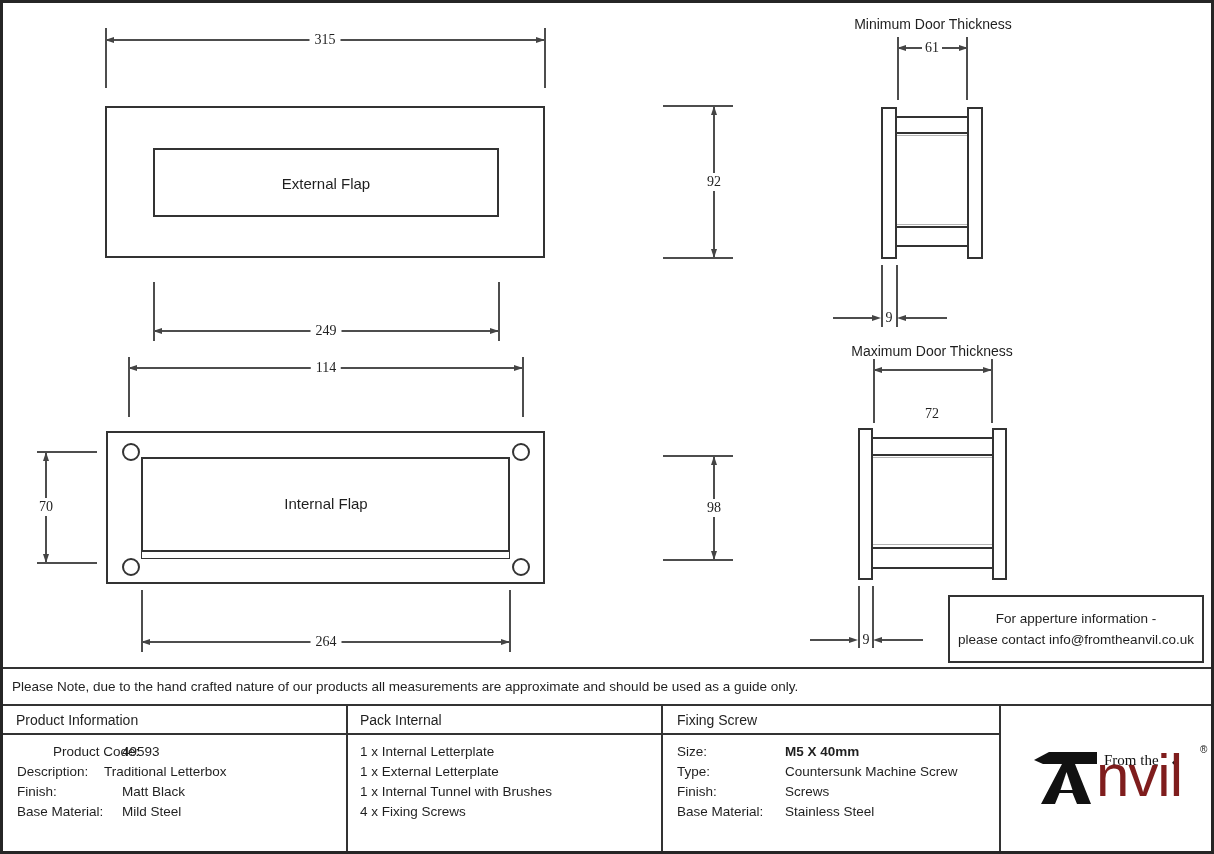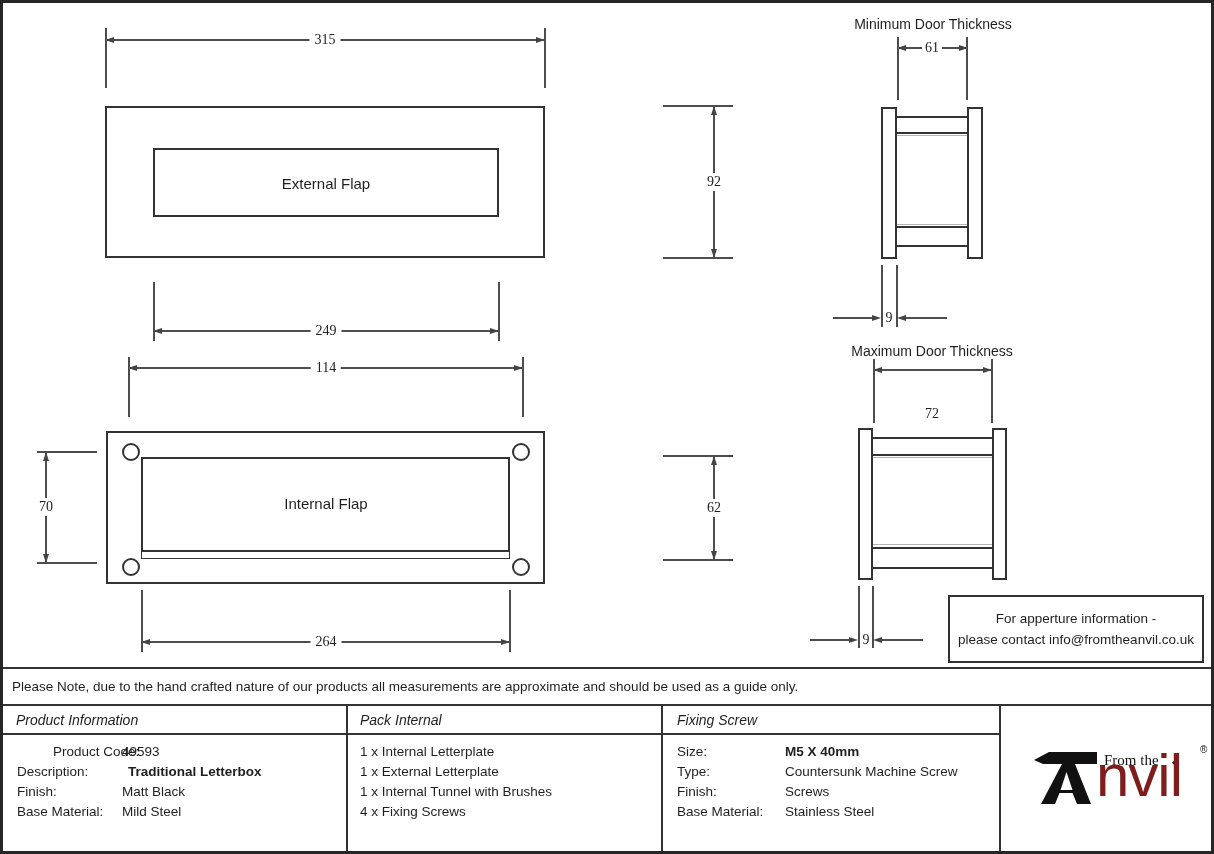--- a/index.html
+++ b/index.html
@@ -21,21 +21,21 @@
   .ar-r{border-top:3px solid transparent;border-bottom:3px solid transparent;border-left:9px solid #444;}
   .ar-u{border-left:3px solid transparent;border-right:3px solid transparent;border-bottom:9px solid #444;}
   .ar-d{border-left:3px solid transparent;border-right:3px solid transparent;border-top:9px solid #444;}
   .dt{position:absolute;transform:translate(-50%,-50%);background:#fff;padding:1px 5px;
       font-size:14px;color:#222;white-space:nowrap;line-height:1;font-family:Liberation Serif, serif;}
   .lbl{position:absolute;transform:translate(-50%,-50%);font-size:15px;color:#1f1f1f;white-space:nowrap;}
   .ttl{position:absolute;transform:translateX(-50%);font-size:14px;color:#1f1f1f;white-space:nowrap;}
   .hole{position:absolute;width:18px;height:18px;border:2px solid #333;border-radius:50%;
         background:#fff;box-sizing:border-box;}
   .txt{position:absolute;font-size:13.5px;color:#1f1f1f;white-space:nowrap;line-height:16px;}
-  .hdr{position:absolute;font-size:14px;color:#1f1f1f;white-space:nowrap;font-style:italic;}
+  .hdr{position:absolute;font-size:14px;color:#1f1f1f;white-space:nowrap;}
   .notebar{position:absolute;left:0;top:667px;width:1214px;height:39px;box-sizing:border-box;
            border-top:2px solid #333;border-bottom:2px solid #333;display:flex;align-items:center;
            padding-left:12px;font-size:13.5px;color:#1f1f1f;}
   .apbox{position:absolute;left:948px;top:595px;width:256px;height:68px;border:2px solid #333;
          box-sizing:border-box;display:flex;flex-direction:column;justify-content:center;
          align-items:center;font-size:13.5px;line-height:21px;color:#1f1f1f;background:#fff;}
   .logo{position:absolute;left:1028px;top:738px;width:194px;height:84px;}
   .logo .nvil{position:absolute;left:68px;top:8px;font-family:Liberation Sans, sans-serif;
         font-size:60px;line-height:1;letter-spacing:-1px;color:#7f1d1d;}
   .logo .fromthe{position:absolute;left:76px;top:14px;font-family:"Liberation Serif",serif;
@@ -103,21 +103,21 @@
   <div class="ar ar-r" style="left:501px;top:639px;"></div>
   <div class="vl" style="left:141px;top:590px;height:62px;"></div>
   <div class="vl" style="left:509px;top:590px;height:62px;"></div>
   <div class="dt" style="left:326px;top:642px;">264</div>
 
   <div class="vl" style="left:713px;top:456px;height:104px;"></div>
   <div class="ar ar-u" style="left:711px;top:456px;"></div>
   <div class="ar ar-d" style="left:711px;top:551px;"></div>
   <div class="hl" style="left:663px;top:455px;width:70px;"></div>
   <div class="hl" style="left:663px;top:559px;width:70px;"></div>
-  <div class="dt" style="left:714px;top:508px;padding:2px 4px;">62</div>
+  <div class="dt" style="left:714px;top:508px;padding:2px 4px;">98</div>
 </div>
 
 <div class="grp">
   <div class="ttl" style="left:933px;top:16px;">Minimum Door Thickness</div>
 
   <div class="hl" style="left:897px;top:47px;width:70px;"></div>
   <div class="ar ar-l" style="left:897px;top:45px;"></div>
   <div class="ar ar-r" style="left:959px;top:45px;"></div>
   <div class="vl" style="left:897px;top:37px;height:63px;"></div>
   <div class="vl" style="left:966px;top:37px;height:63px;"></div>
@@ -186,21 +186,21 @@
   <div class="vl2" style="left:999px;top:706px;height:145px;"></div>
   <div class="hl2" style="left:3px;top:733px;width:996px;"></div>
 
   <div class="hdr" style="left:16px;top:712px;">Product Information</div>
   <div class="hdr" style="left:360px;top:712px;">Pack Internal</div>
   <div class="hdr" style="left:677px;top:712px;">Fixing Screw</div>
 
   <div class="txt" style="left:17px;top:744px;margin-left:36px;">Product Code:</div>
   <div class="txt" style="left:122px;top:744px;">49593</div>
   <div class="txt" style="left:17px;top:764px;">Description:</div>
-  <div class="txt" style="left:128px;top:764px;font-weight:bold;">Traditional Letterbox</div>
+  <div class="txt" style="left:104px;top:764px;">Traditional Letterbox</div>
   <div class="txt" style="left:17px;top:784px;">Finish:</div>
   <div class="txt" style="left:122px;top:784px;">Matt Black</div>
   <div class="txt" style="left:17px;top:804px;">Base Material:</div>
   <div class="txt" style="left:122px;top:804px;">Mild Steel</div>
 
   <div class="txt" style="left:360px;top:744px;">1 x Internal Letterplate</div>
   <div class="txt" style="left:360px;top:764px;">1 x External Letterplate</div>
   <div class="txt" style="left:360px;top:784px;">1 x Internal Tunnel with Brushes</div>
   <div class="txt" style="left:360px;top:804px;">4 x Fixing Screws</div>
 

